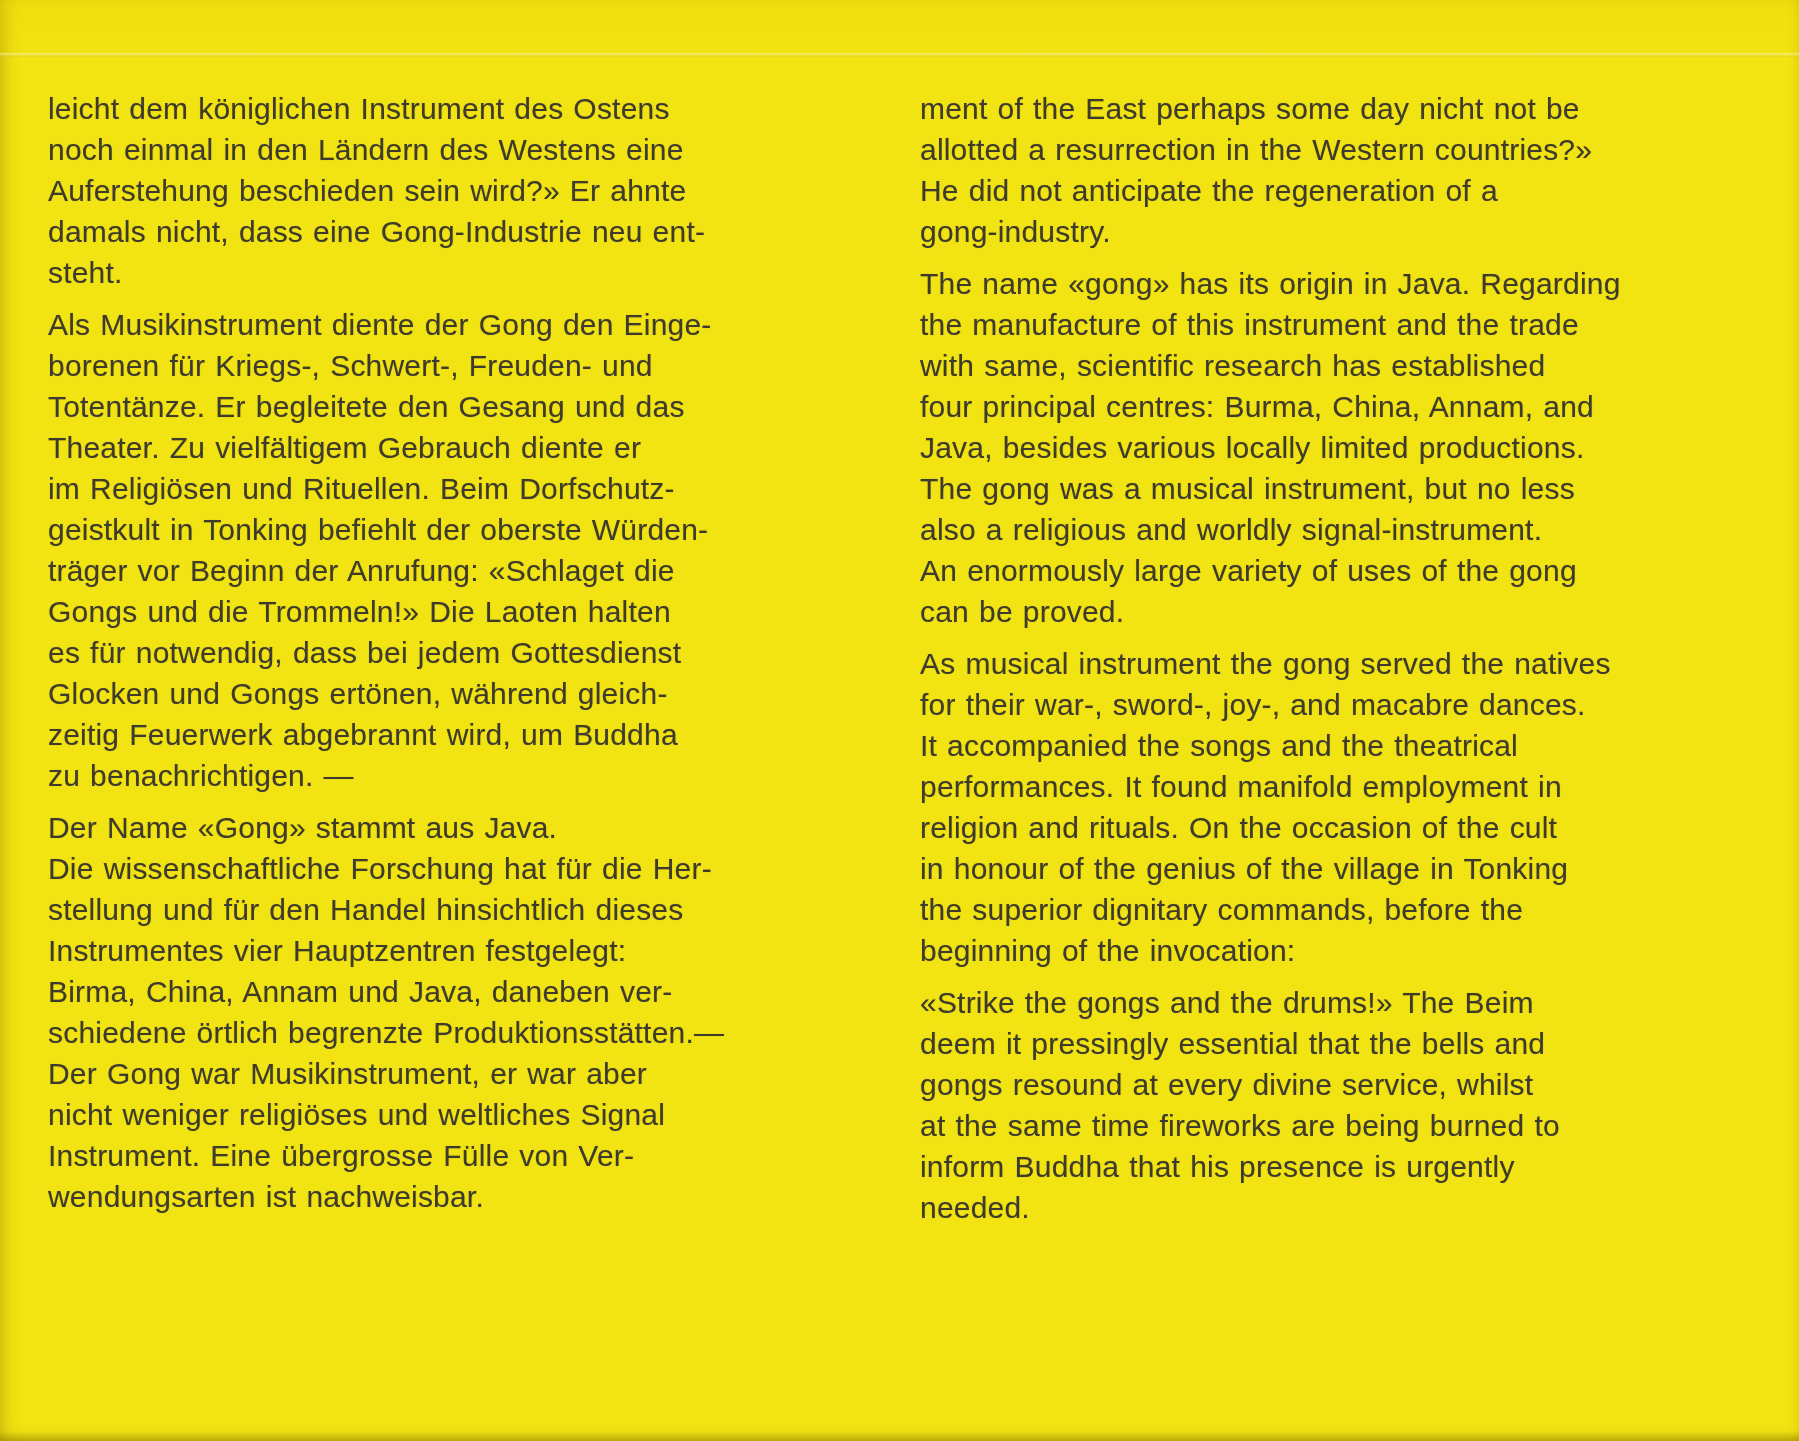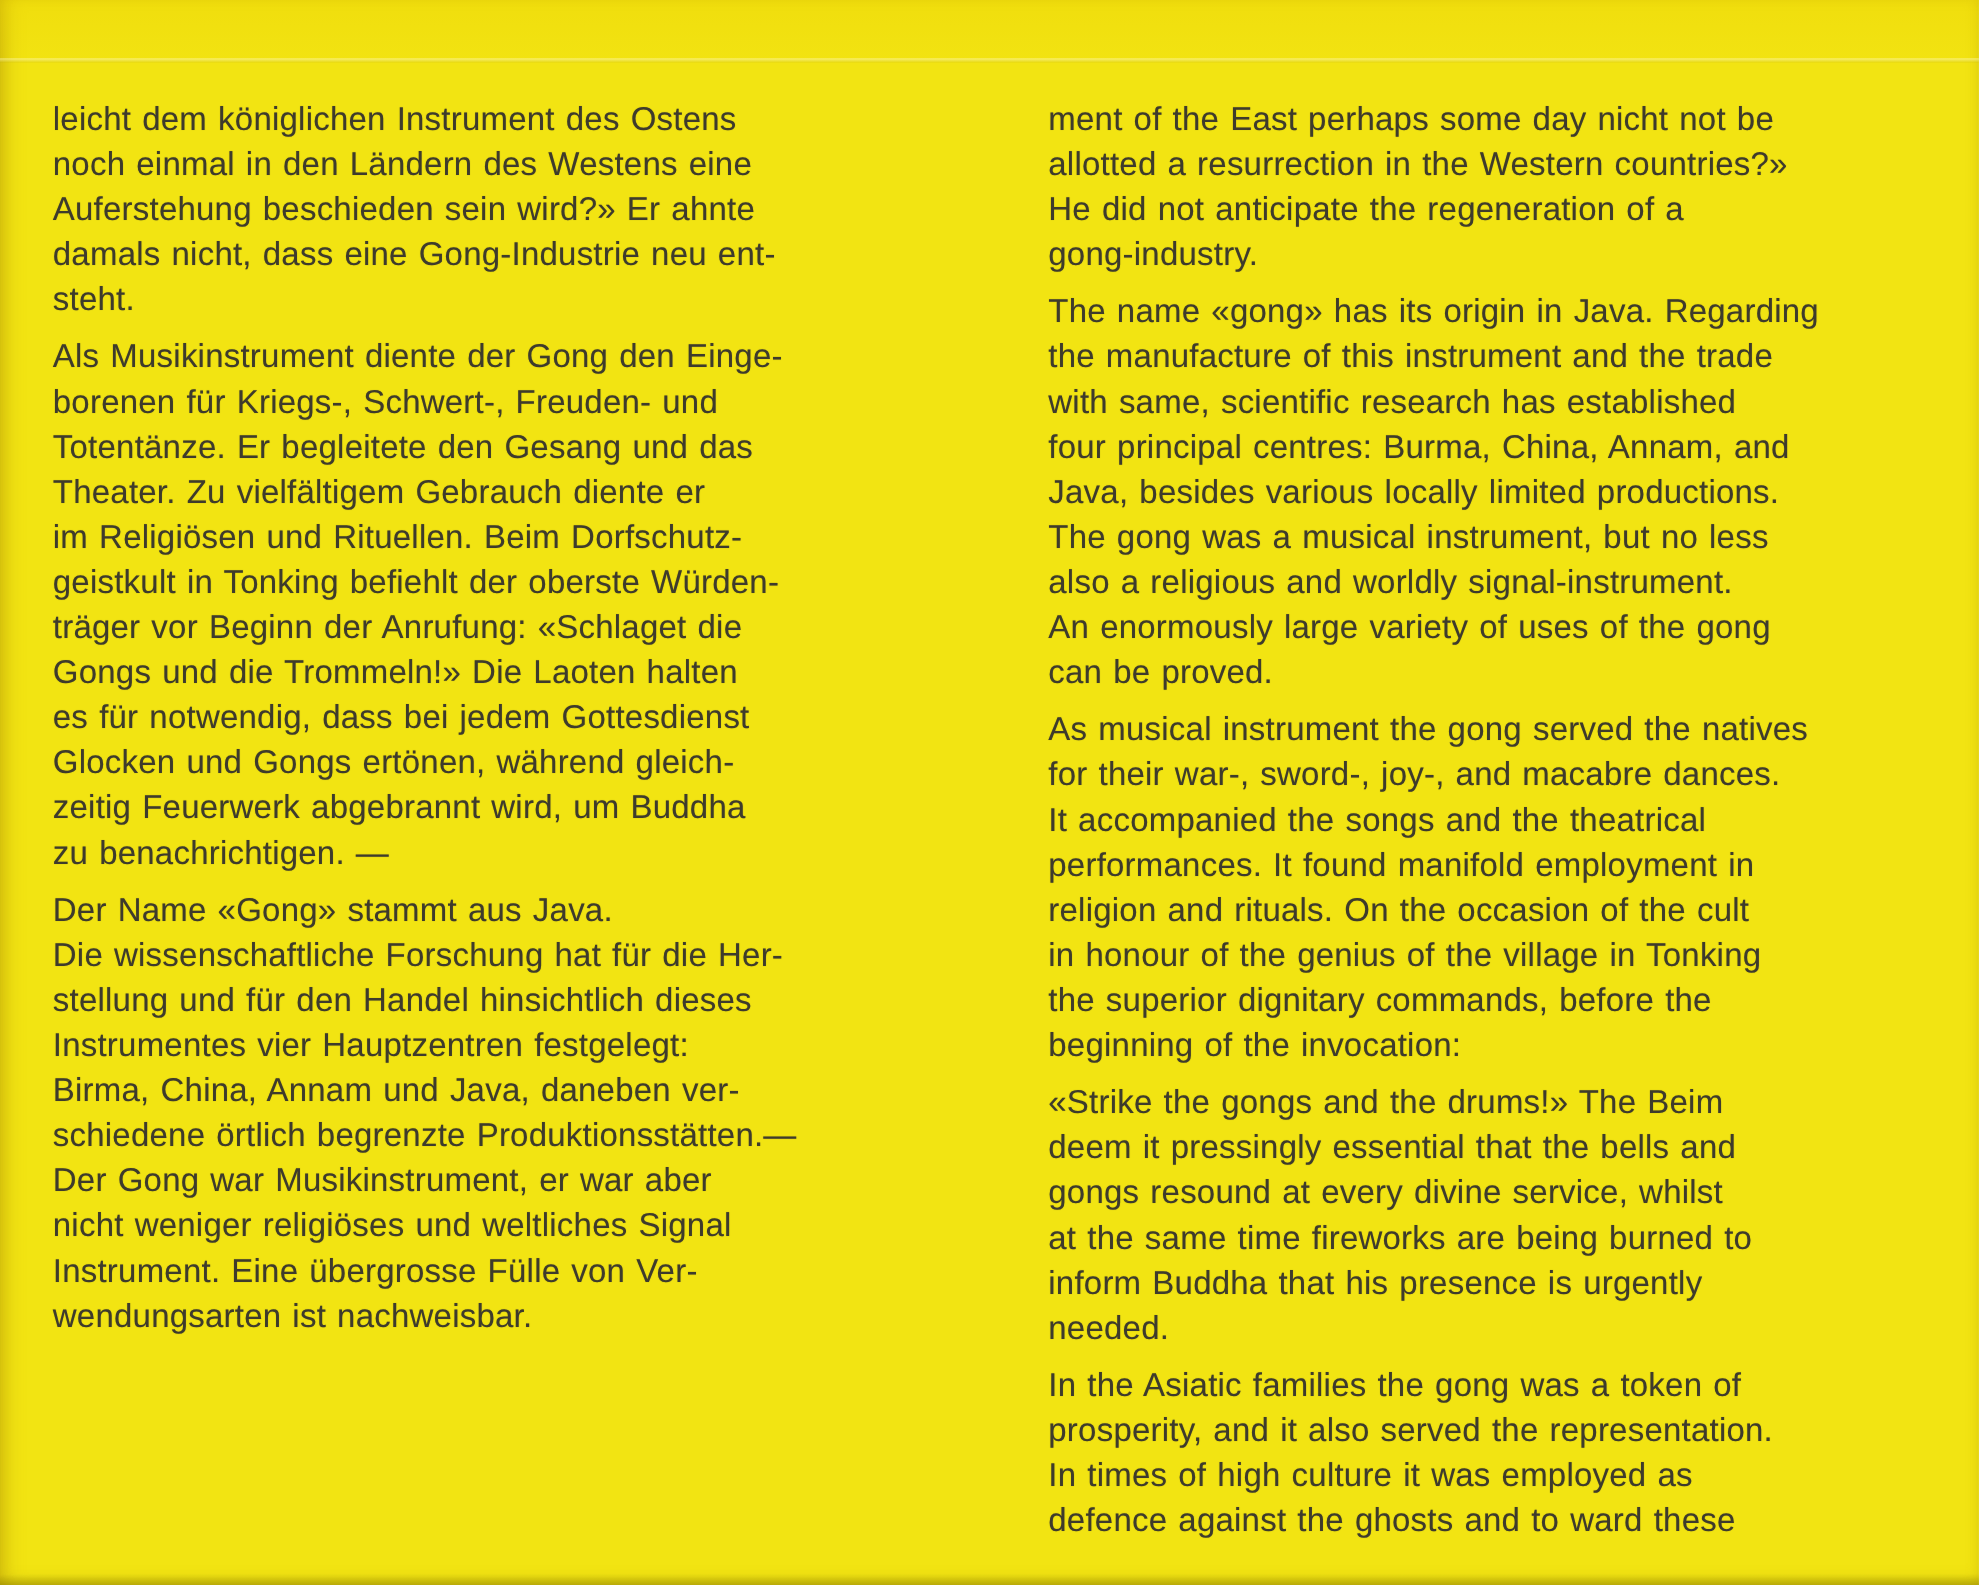--- a/index.html
+++ b/index.html
@@ -42,21 +42,21 @@
     left: 0; right: 0; bottom: 0;
     height: 10px;
     background: linear-gradient(0deg, rgba(110, 100, 0, 0.30), rgba(110, 100, 0, 0));
     pointer-events: none;
   }
   .columns {
     position: absolute;
     top: 88px;
     left: 48px;
     display: flex;
-    gap: 105px;
+    gap: 72px;
   }
   .column {
     color: #3e3b2c;
   }
   .column.german  { width: 800px; }
   .column.english { width: 812px; }
   .column p {
     margin: 0 0 11px 0;
     font-size: 30px;
     line-height: 41px;
@@ -126,21 +126,17 @@
 religion and rituals. On the occasion of the cult
 in honour of the genius of the village in Tonking
 the superior dignitary commands, before the
 beginning of the invocation:</p>
       <p>«Strike the gongs and the drums!» The Beim
 deem it pressingly essential that the bells and
 gongs resound at every divine service, whilst
 at the same time fireworks are being burned to
 inform Buddha that his presence is urgently
 needed.</p>
-      <p>In the Asiatic families the gong was a token of
-prosperity, and it also served the representation.
-In times of high culture it was employed as
-defence against the ghosts and to ward these</p>
     </div>
   </div>
 
   <div class="bottom-edge"></div>
 </div>
 
 </body></html>

